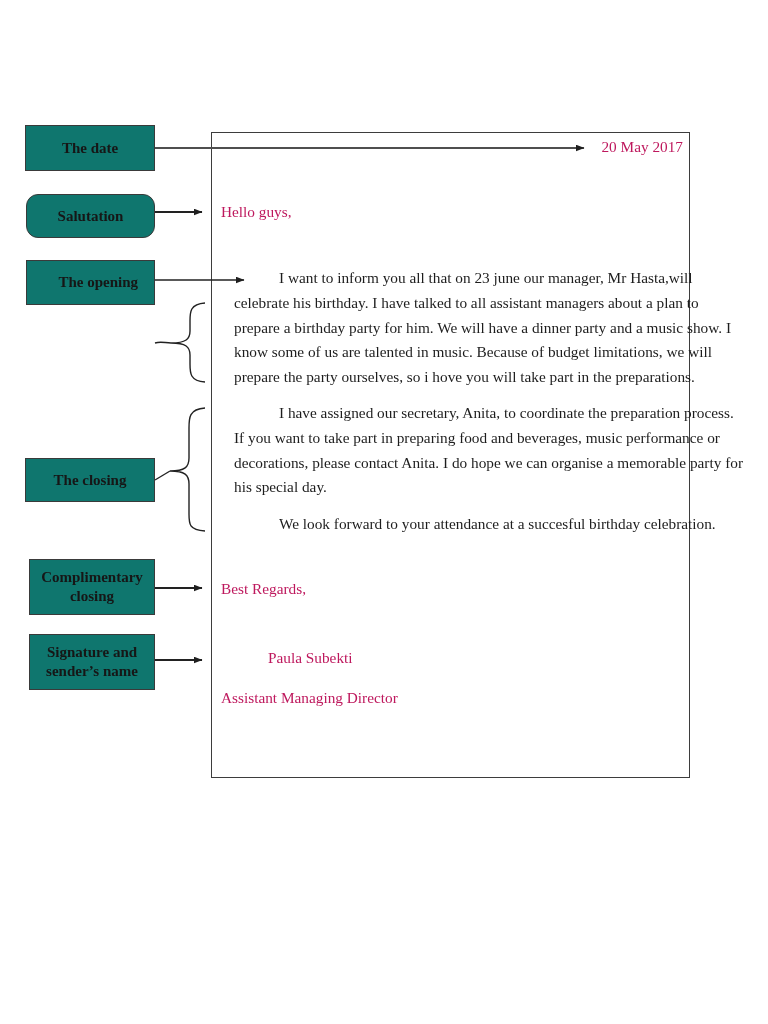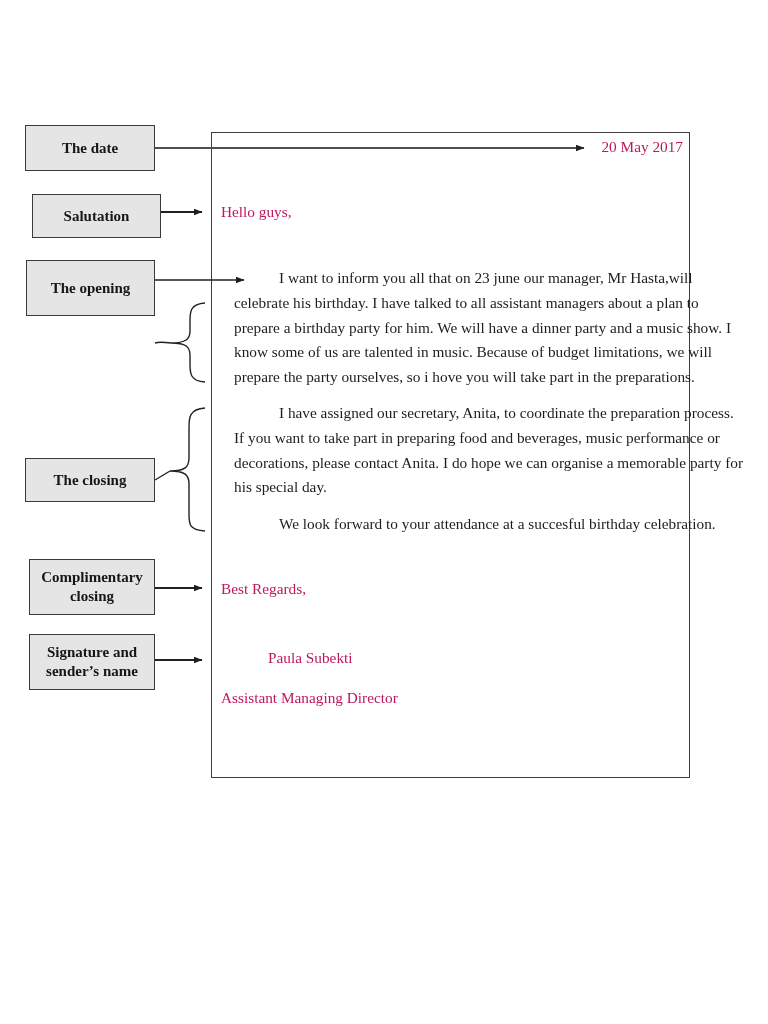--- a/index.html
+++ b/index.html
@@ -6,21 +6,21 @@
   .page {
     position:relative; width:768px; height:1024px; background:#ffffff;
     font-family:"Liberation Serif", serif; color:#1d1d1d; overflow:hidden;
   }
   .letter-frame {
     position:absolute; left:211px; top:132px; width:479px; height:646px;
     border:1.6px solid #3d3d3d; background:#ffffff; box-sizing:border-box;
   }
   .connectors { position:absolute; left:0; top:0; width:768px; height:1024px; }
   .label-box {
-    position:absolute; box-sizing:border-box; background:#e5e5e5;
+    position:absolute; box-sizing:border-box; background:#0f766e;
     border:1.6px solid #3a3a3a; display:flex; align-items:center; justify-content:center;
     text-align:center; font-weight:bold; font-size:15px; line-height:1.25;
     color:#161616; padding:2px 16px;
   }
   .ltx { position:absolute; font-size:15.3px; white-space:nowrap; color:#be185d; }
   .para { position:absolute; left:234px; }
   .para .line { height:24.8px; line-height:24.8px; font-size:15.3px; white-space:nowrap; color:#1d1d1d; }
   .indent { padding-left:45px; }
   .date-text { text-align:right; }
 </style>
@@ -44,24 +44,24 @@
     <path d="M205,303 C190,304 190,312 190,321 L190,331 C190,339 186,343 171,343 C186,343 190,347 190,355 L190,364 C190,373 190,381 205,382" stroke="#222222" stroke-width="1.4" fill="none"></path>
     <path d="M155,480 L170,471" stroke="#222222" stroke-width="1.4" fill="none"></path>
     <path d="M205,408 C189,409 189,418 189,428 L189,458 C189,467 185,471 170,471 C185,471 189,475 189,484 L189,514 C189,524 189,530 205,531" stroke="#222222" stroke-width="1.4" fill="none"></path>
     <path d="M155,588 H202" stroke="#222222" stroke-width="1.8" fill="none" marker-end="url(#arr)"></path>
     <path d="M155,660 H202" stroke="#222222" stroke-width="1.8" fill="none" marker-end="url(#arr)"></path>
   </svg>
 
   <div class="label-box" style="left:25px; top:125px; width:130px; height:46px;">
     <span>The date</span>
   </div>
-  <div class="label-box" style="left:32px; top:194px; width:129px; height:44px;">
+  <div class="label-box" style="left:26px; top:194px; width:129px; height:44px;border-radius:12px;">
     <span>Salutation</span>
   </div>
-  <div class="label-box" style="left:26px; top:260px; width:129px; height:56px;">
+  <div class="label-box" style="left:26px; top:260px; width:129px; height:45px;justify-content:flex-end;">
     <span>The opening</span>
   </div>
   <div class="label-box" style="left:25px; top:458px; width:130px; height:44px;">
     <span>The closing</span>
   </div>
   <div class="label-box" style="left:29px; top:559px; width:126px; height:56px;">
     <span>Complimentary closing</span>
   </div>
   <div class="label-box" style="left:29px; top:634px; width:126px; height:56px;">
     <span>Signature and sender’s name</span>

